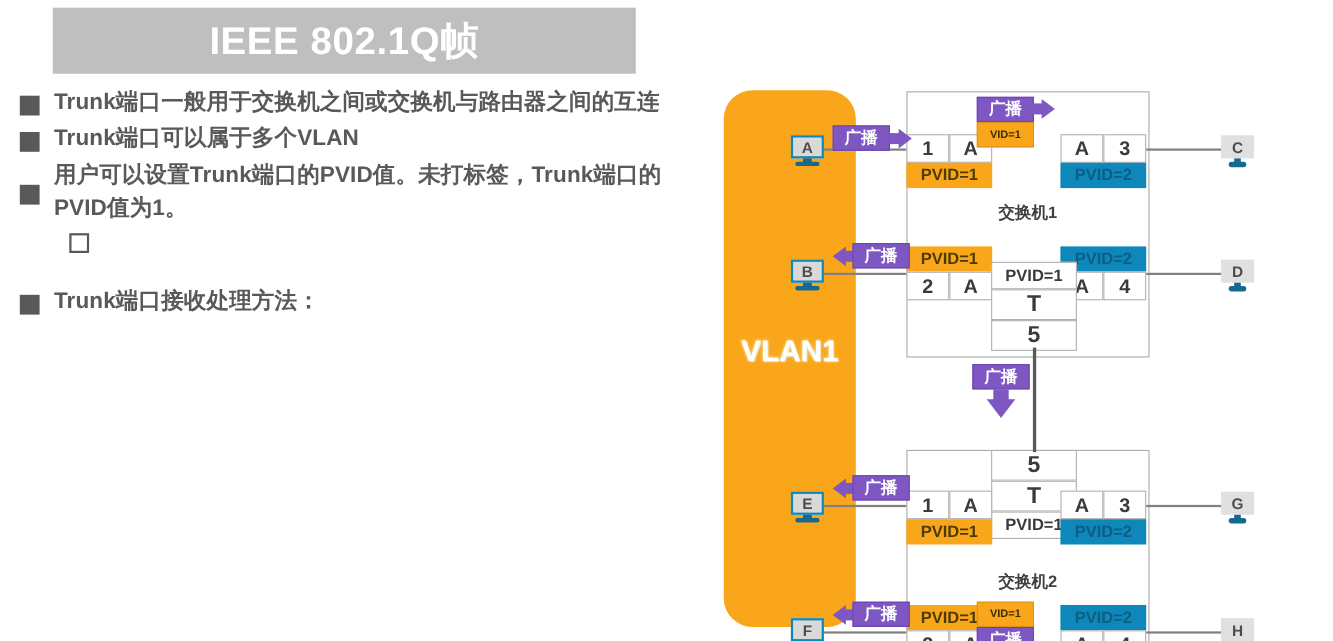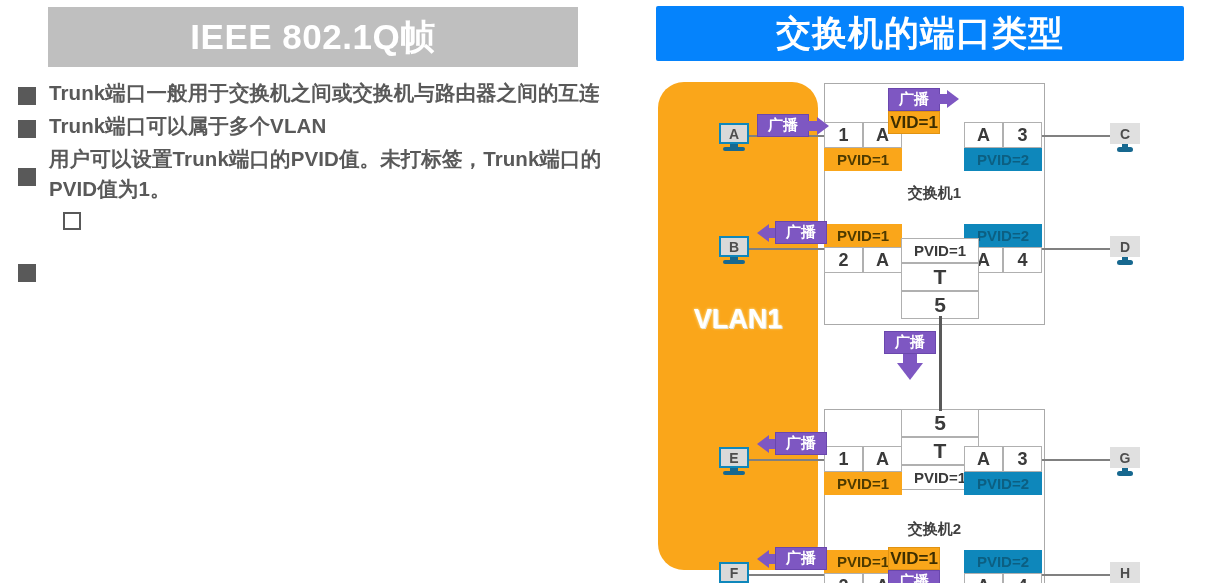--- a/index.html
+++ b/index.html
@@ -57,21 +57,21 @@
     white-space:nowrap;
   }
 
   .diagram{position:absolute;left:0;top:66px;width:592px;height:517px;}
 
   
   .vlan{
     position:absolute;border-radius:26px;
     display:flex;align-items:flex-end;justify-content:center;
   }
-  .vlan1{left:38px;top:16px;width:120px;height:488px;background:#faa61a;padding-left:40px;}
+  .vlan1{left:38px;top:16px;width:120px;height:488px;background:#faa61a;}
   .vlan2{left:440px;top:16px;width:112px;height:488px;background:#0e87bb;}
   .vlan-label{
     font-size:27px;font-weight:bold;color:#ffffff;
     position:absolute;left:0;right:0;text-align:center;
   }
   .vlan1 .vlan-label{top:222px;text-shadow:0 0 3px #fff4c0, 1px 1px 0 #e0e0e0;}
   .vlan2 .vlan-label{top:222px;text-shadow:0 0 3px #cfeaf7, 1px 1px 0 #e8f6fb;}
 
   
   .switch{
@@ -117,21 +117,21 @@
 
   
   .bc{
     position:absolute;background:#7e57c2;border:1.2px solid #6a47ad;
     color:#ffffff;font-size:15px;font-weight:bold;
     display:flex;align-items:center;justify-content:center;
     box-sizing:border-box;
   }
   .vidtag{
     position:absolute;background:#faa61a;border:1.2px solid #e09312;
-    color:#3d2e00;font-size:17px;font-weight:bold;
+    color:#3d2e00;font-size:10px;font-weight:bold;
     display:flex;align-items:center;justify-content:center;
     box-sizing:border-box;
   }
   
   .arrow-r{
     position:absolute;width:0;height:0;
     border-top:9px solid transparent;border-bottom:9px solid transparent;
     border-left:12px solid #7e57c2;
   }
   .arrow-l{
@@ -196,31 +196,29 @@
 
 
       <div class="sub-row">
         <span class="sub-marker"></span>
       </div>
 
       <div class="spacer"></div>
 
       <div class="b-row">
         <span class="b-marker"></span>
+        <span class="b-text">Trunk端口接收处理方法：</span>
       </div>
 
 
     </div>
   </div>
 
   <div class="right-panel">
 
-    <div class="right-title-bar">
-      <span class="t">交换机的端口类型</span>
-    </div>
 
     <div class="diagram">
 
       <div class="vlan vlan1">
         <span class="vlan-label">VLAN1</span>
       </div>
 
       <div class="switch sw1">
         <span class="sw-name" style="top:100px;">交换机1</span>
       </div>

